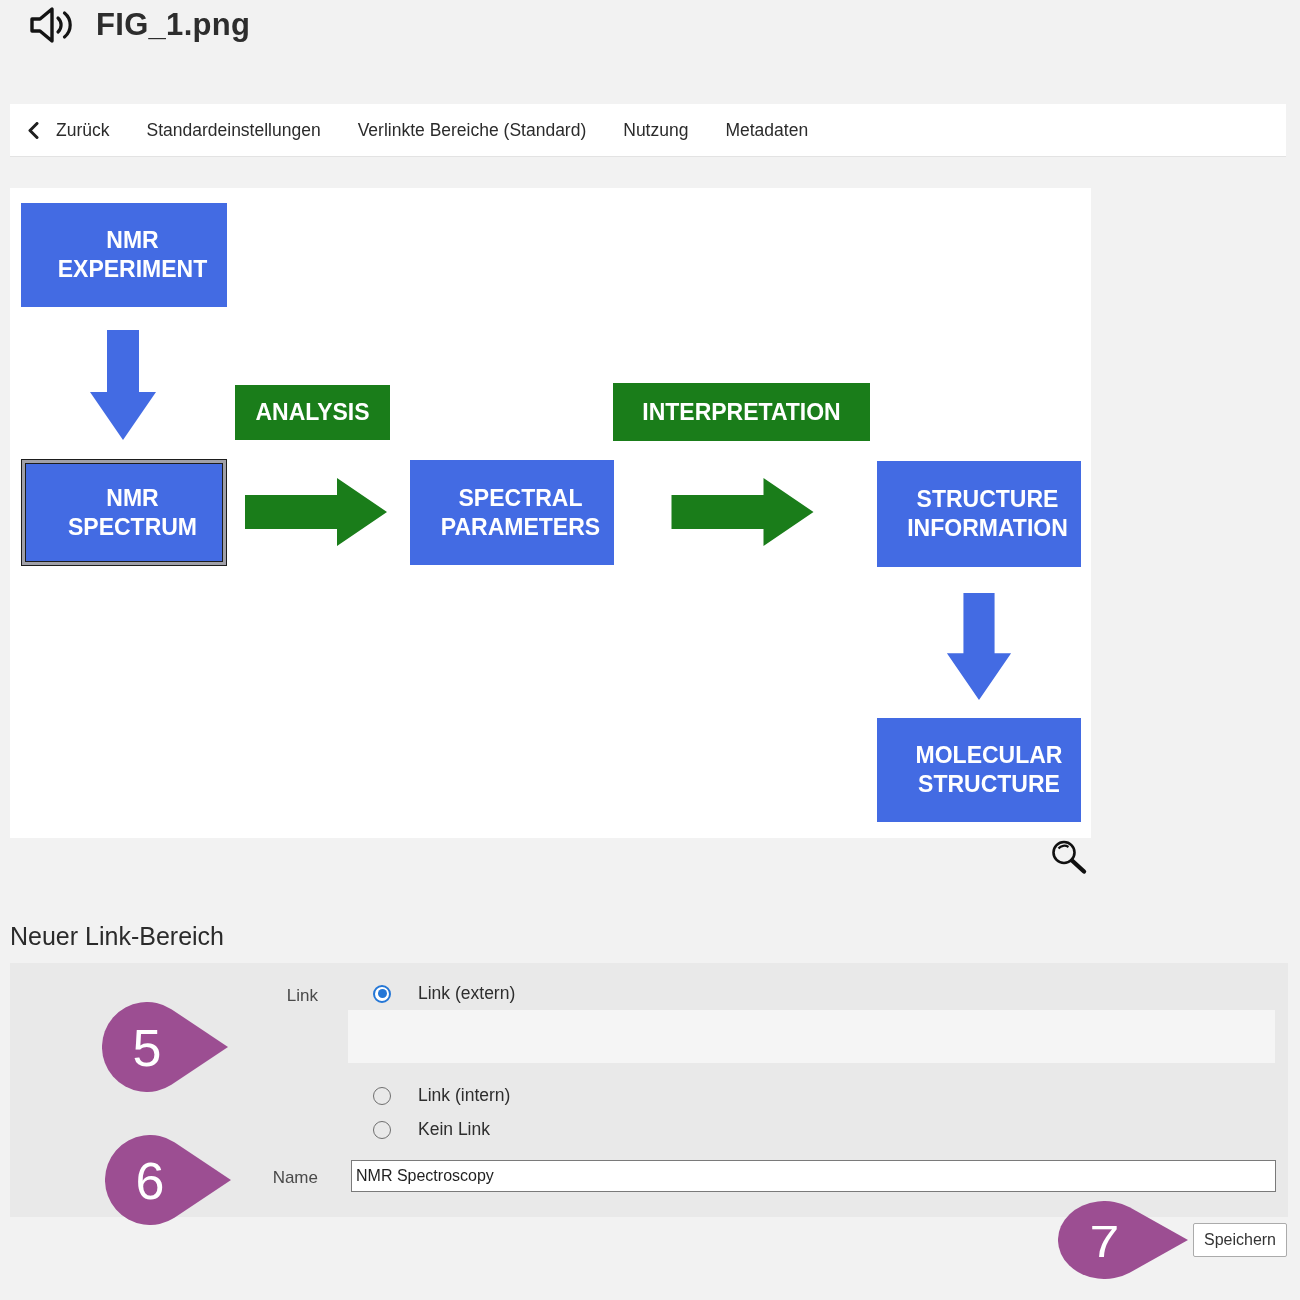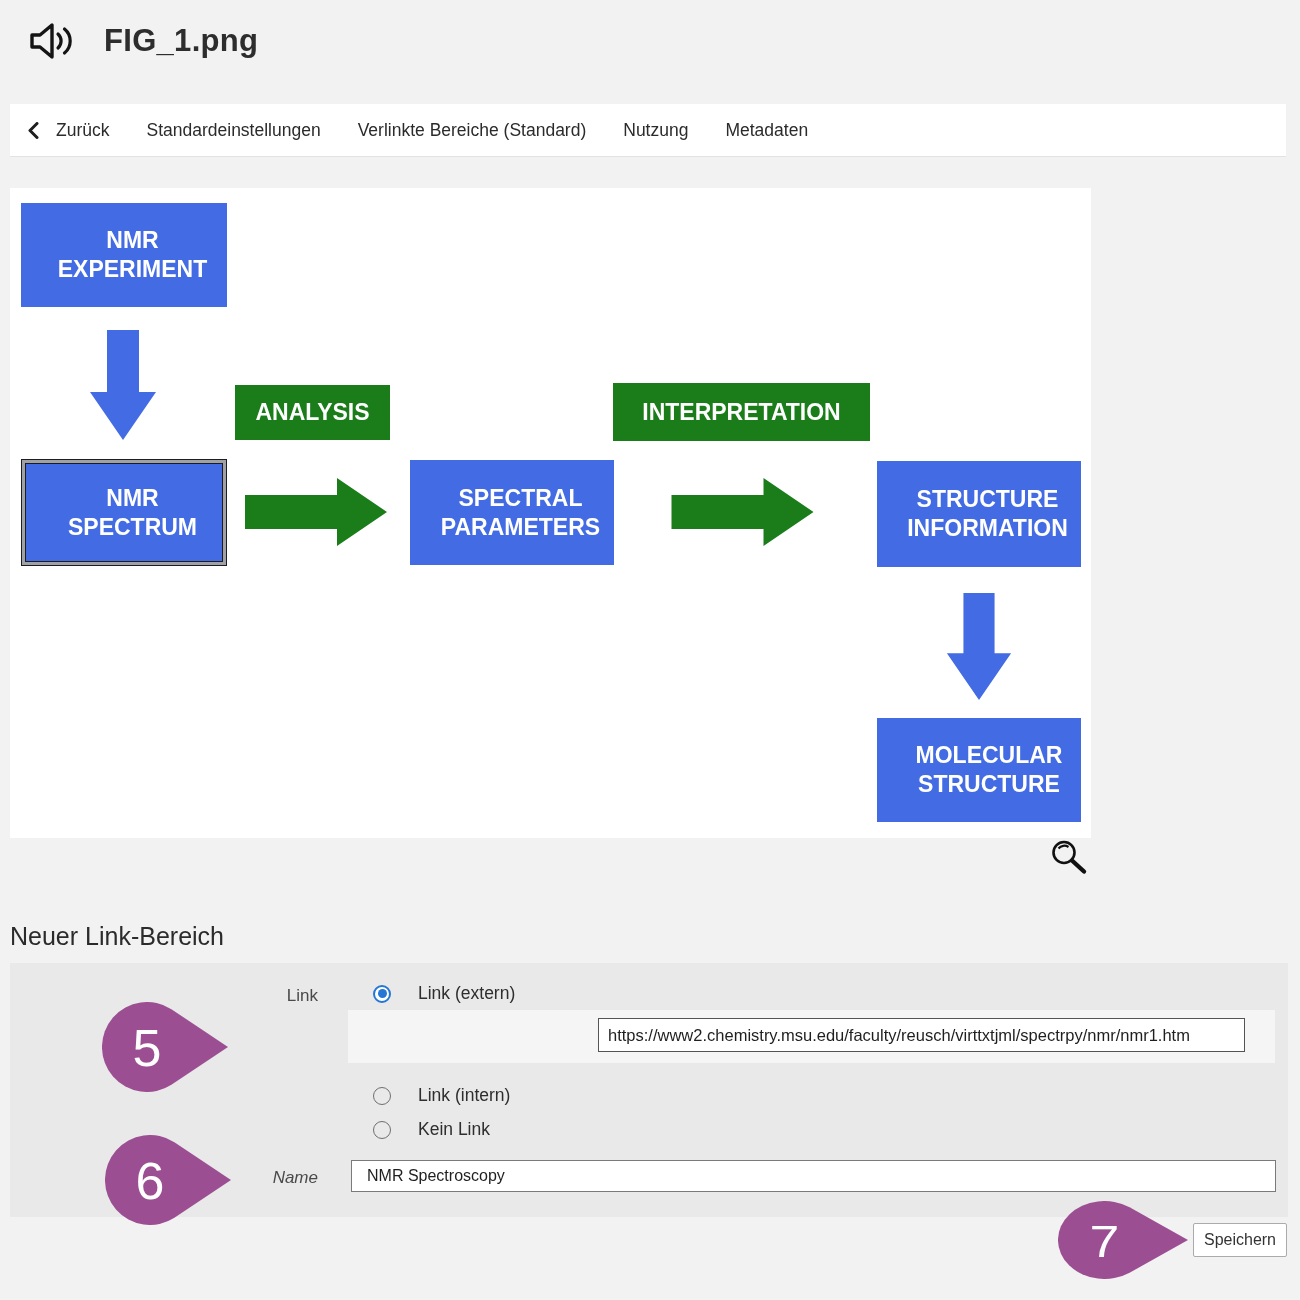--- a/index.html
+++ b/index.html
@@ -3,21 +3,21 @@
 <meta charset="utf-8">
 <style>
   html,body{margin:0;padding:0;}
   body{
     width:1300px;height:1300px;position:relative;overflow:hidden;
     background:#f2f2f2;
     font-family:"Liberation Sans","DejaVu Sans",sans-serif;
     color:#2e2e2e;
   }
   
-  .page-header{position:absolute;left:28px;top:22px;display:flex;align-items:center;gap:28px;}
+  .page-header{position:absolute;left:28px;top:6px;display:flex;align-items:center;gap:20px;}
   .page-title{font-size:31px;font-weight:700;color:#2d2d2d;letter-spacing:.3px;}
   
   .nav-bar{
     position:absolute;left:10px;top:104px;width:1276px;height:53px;background:#ffffff;
     display:flex;align-items:center;padding-left:18px;box-sizing:border-box;gap:37px;
     border-bottom:1px solid #e3e3e3;
   }
   .nav-item{font-size:17.5px;color:#2b2b2b;display:flex;align-items:center;gap:17px;cursor:pointer;white-space:nowrap;}
   
   .figure{position:absolute;left:10px;top:188px;width:1081px;height:650px;background:#ffffff;}
@@ -48,21 +48,21 @@
   .radio-label{font-size:17.5px;color:#2e2e2e;}
   .url-strip{position:absolute;left:338px;top:47px;width:927px;height:53px;background:#f5f5f5;}
   .url-input{
     position:absolute;left:588px;top:55px;width:647px;height:34px;box-sizing:border-box;
     border:1.5px solid #545454;background:#fff;font-size:16.5px;color:#1f1f1f;
     padding:0 6px 0 9px;font-family:"Liberation Sans","DejaVu Sans",sans-serif;outline:none;
   }
   .name-input{
     position:absolute;left:341px;top:197px;width:925px;height:32px;box-sizing:border-box;
     border:1px solid #7a7a7a;background:#fff;font-size:16px;color:#1f1f1f;
-    padding:0 8px 0 15px;font-family:"Liberation Sans","DejaVu Sans",sans-serif;outline:none;
+    padding:0 8px 0 4px;font-family:"Liberation Sans","DejaVu Sans",sans-serif;outline:none;
   }
   .save-button{
     position:absolute;left:1193px;top:1223px;width:94px;height:34px;box-sizing:border-box;
     background:#ffffff;border:1px solid #ababab;border-radius:2px;
     font-size:16px;color:#333;font-family:"Liberation Sans","DejaVu Sans",sans-serif;cursor:pointer;
   }
   
   .marker{position:absolute;pointer-events:none;}
   .marker text{fill:#ffffff;font-family:"Liberation Sans","DejaVu Sans",sans-serif;font-size:52px;}
 </style>
@@ -162,33 +162,32 @@
 <div class="panel">
 
   <div class="field-label" style="top:23px;">Link</div>
 
   <div class="radio-row" style="top:20px;">
     <span class="radio checked"></span>
     <span class="radio-label">Link (extern)</span>
   </div>
 
   <div class="url-strip"></div>
-  <input class="url-input" type="text" value="https://www2.chemistry.msu.edu/faculty/reusch/virttxtjml/spectrpy/nmr/nmr1.htm" style="">
 
   <div class="radio-row" style="top:122px;">
     <span class="radio"></span>
     <span class="radio-label">Link (intern)</span>
   </div>
 
   <div class="radio-row" style="top:156px;">
     <span class="radio"></span>
     <span class="radio-label">Kein Link</span>
   </div>
 
-  <div class="field-label" style="top:205px;font-style:italic;">Name</div>
+  <div class="field-label" style="top:205px;">Name</div>
   <input class="name-input" type="text" value="NMR Spectroscopy" style="">
 </div>
 
 <button class="save-button">Speichern</button>
 
 <svg class="marker" style="left:102px;top:1002px;" width="126" height="90" viewBox="0 0 126 90">
   <path d="M126,45 L69.4,7.2 A45,45 0 1 0 69.4,82.8 Z" fill="#9C4E92"></path>
   <text x="45" y="46" text-anchor="middle" dominant-baseline="central">5</text>
 </svg>
 

